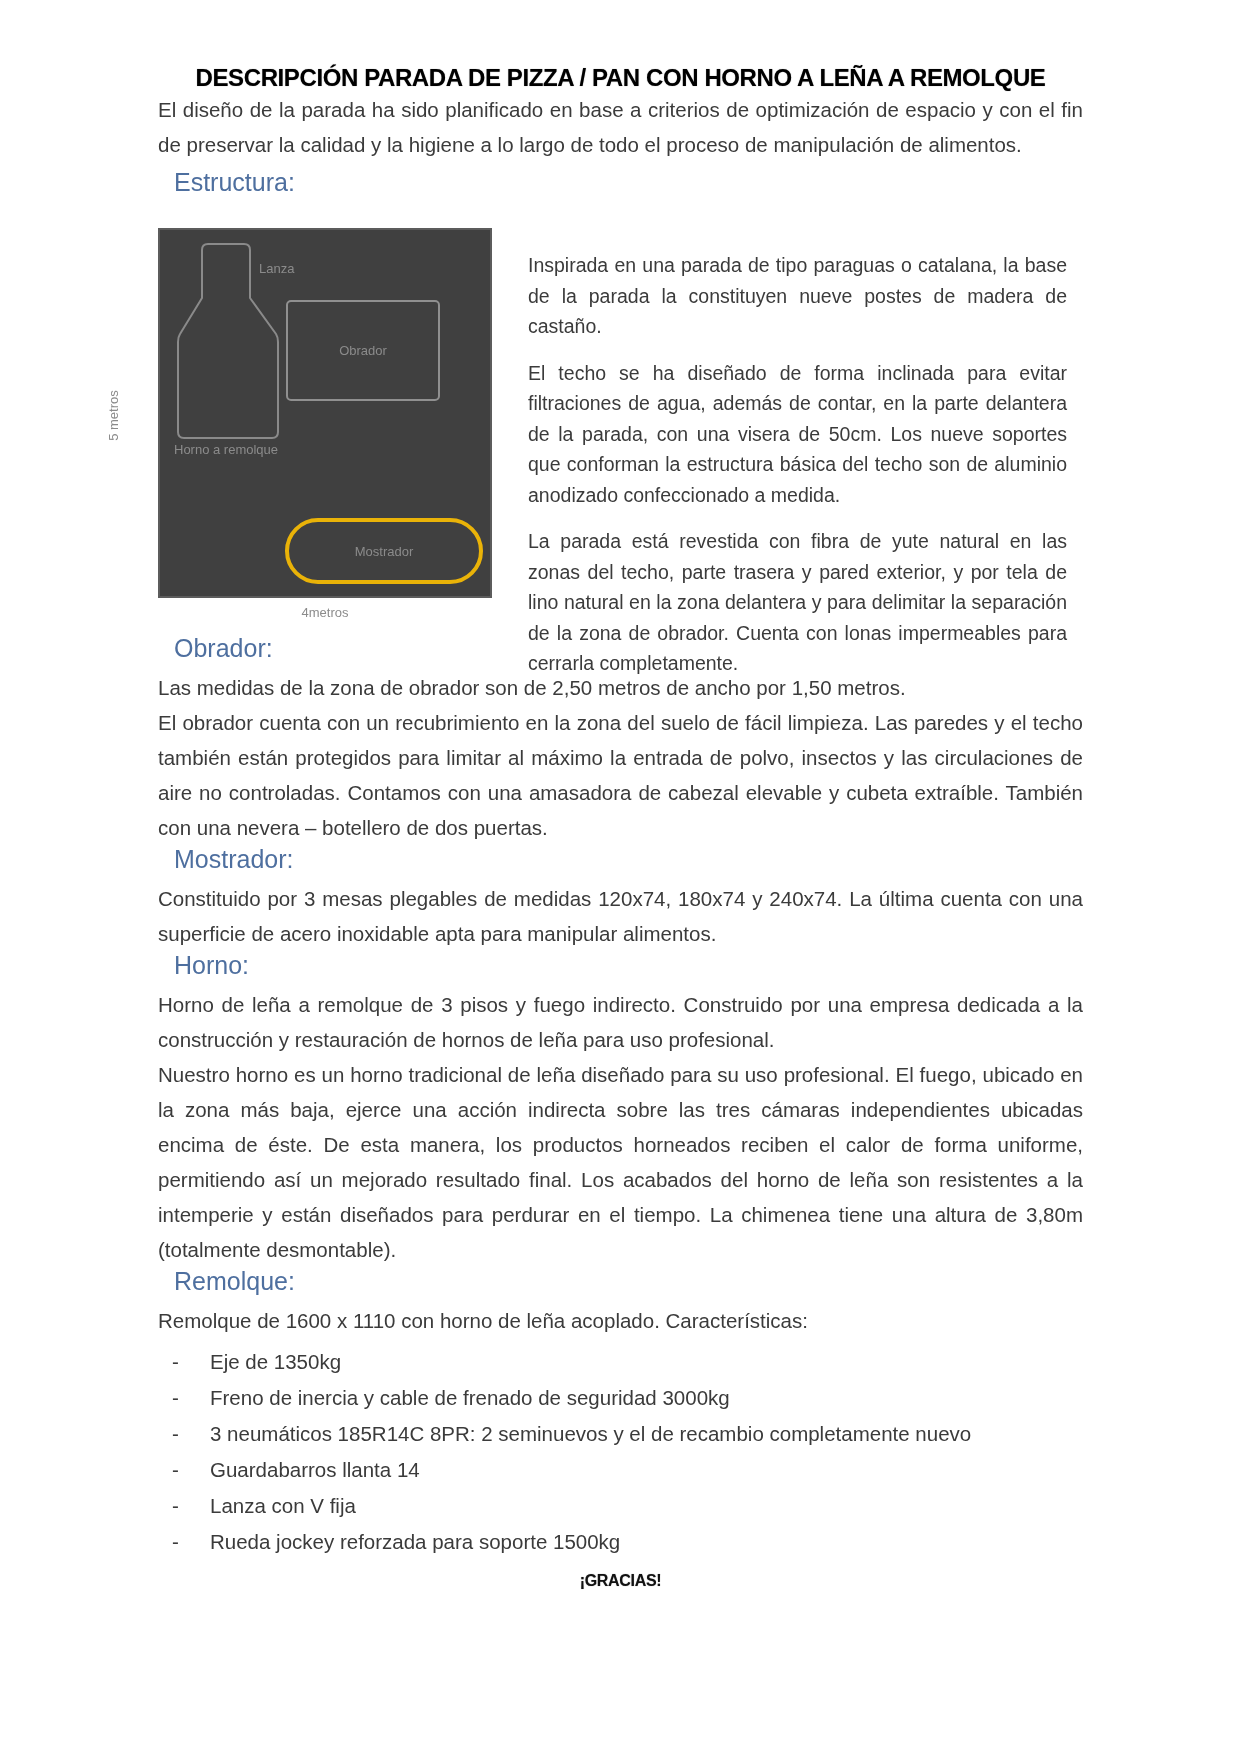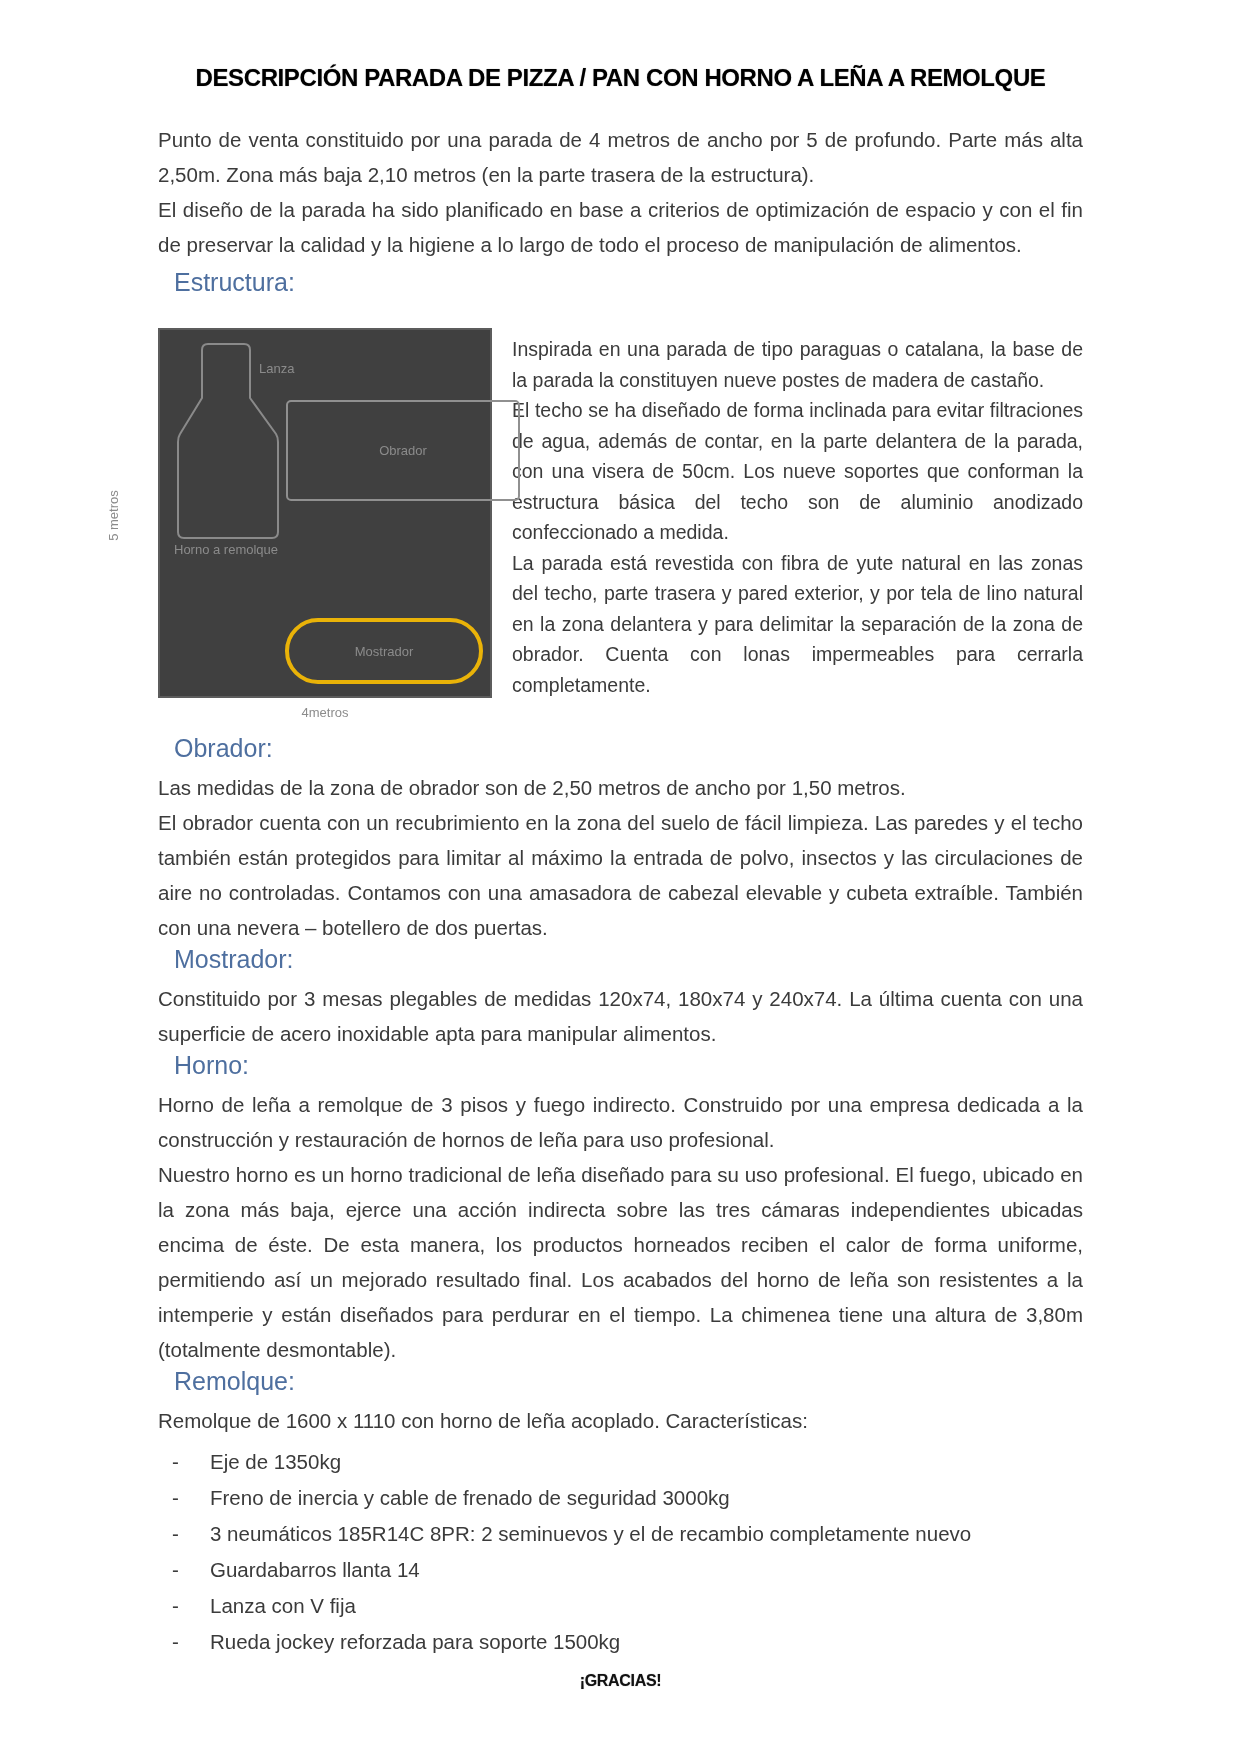--- a/index.html
+++ b/index.html
@@ -76,42 +76,42 @@
     font-size:13px;
     color:#8b8b8b;
   }
   .horno-svg{position:absolute;left:0;top:0;}
   .lbl{font-size:13px;color:#8b8b8b;white-space:nowrap;}
   .lbl-lanza{position:absolute;left:99px;top:31px;}
   .lbl-horno{position:absolute;left:14px;top:212px;}
   .obrador-box{
     position:absolute;
     left:126px;top:70px;
-    width:234px;height:101px;
+    width:154px;height:101px;
     box-sizing:border-box;
     border:2px solid #909090;
     border-radius:5px;
     display:flex;align-items:center;justify-content:center;
   }
   .mostrador-box{
     position:absolute;
     left:125px;top:288px;
     width:198px;height:66px;
     box-sizing:border-box;
     border:4px solid #eab308;
     border-radius:33px;
     display:flex;align-items:center;justify-content:center;
   }
   .side-text{
     flex:1;
     margin-left:19px;
     padding-top:6px;
   }
   .side-text p{
-    margin:0;
+    margin:16px;
     font-size:19.5px;
     line-height:30.5px;
     text-align:justify;
     color:#3b3b3b;
   }
   
   ul.dash-list{
     list-style:none;
     margin:6px 0 0 0;
     padding:0 0 0 14px;
@@ -134,21 +134,20 @@
   }
 </style>
 </head>
 <body>
 
 <div class="page">
   <div class="content">
 
     <h1 class="doc-title">DESCRIPCIÓN PARADA DE PIZZA / PAN CON HORNO A LEÑA A REMOLQUE</h1>
 
-    <p class="body intro-first">Punto de venta constituido por una parada de 4 metros de ancho por 5 de profundo. Parte más alta 2,50m. Zona más baja 2,10 metros (en la parte trasera de la estructura).</p>
     <p class="body">El diseño de la parada ha sido planificado en base a criterios de optimización de espacio y con el fin de preservar la calidad y la higiene a lo largo de todo el proceso de manipulación de alimentos.</p>
 
     <h2 class="sec">Estructura:</h2>
 
     <div class="estructura-row">
       <div class="figure">
         <span class="vlabel">5 metros</span>
         <div class="plan">
           <svg class="horno-svg" width="140" height="230" viewBox="0 0 140 230">
             <path d="M 48 14 L 84 14 Q 90 14 90 20 L 90 68 L 116 104 Q 118 107 118 112 L 118 202 Q 118 208 112 208 L 24 208 Q 18 208 18 202 L 18 112 Q 18 107 20 104 L 42 68 L 42 20 Q 42 14 48 14 Z" fill="none" stroke="#8a8a8a" stroke-width="2" stroke-linejoin="round"></path>

